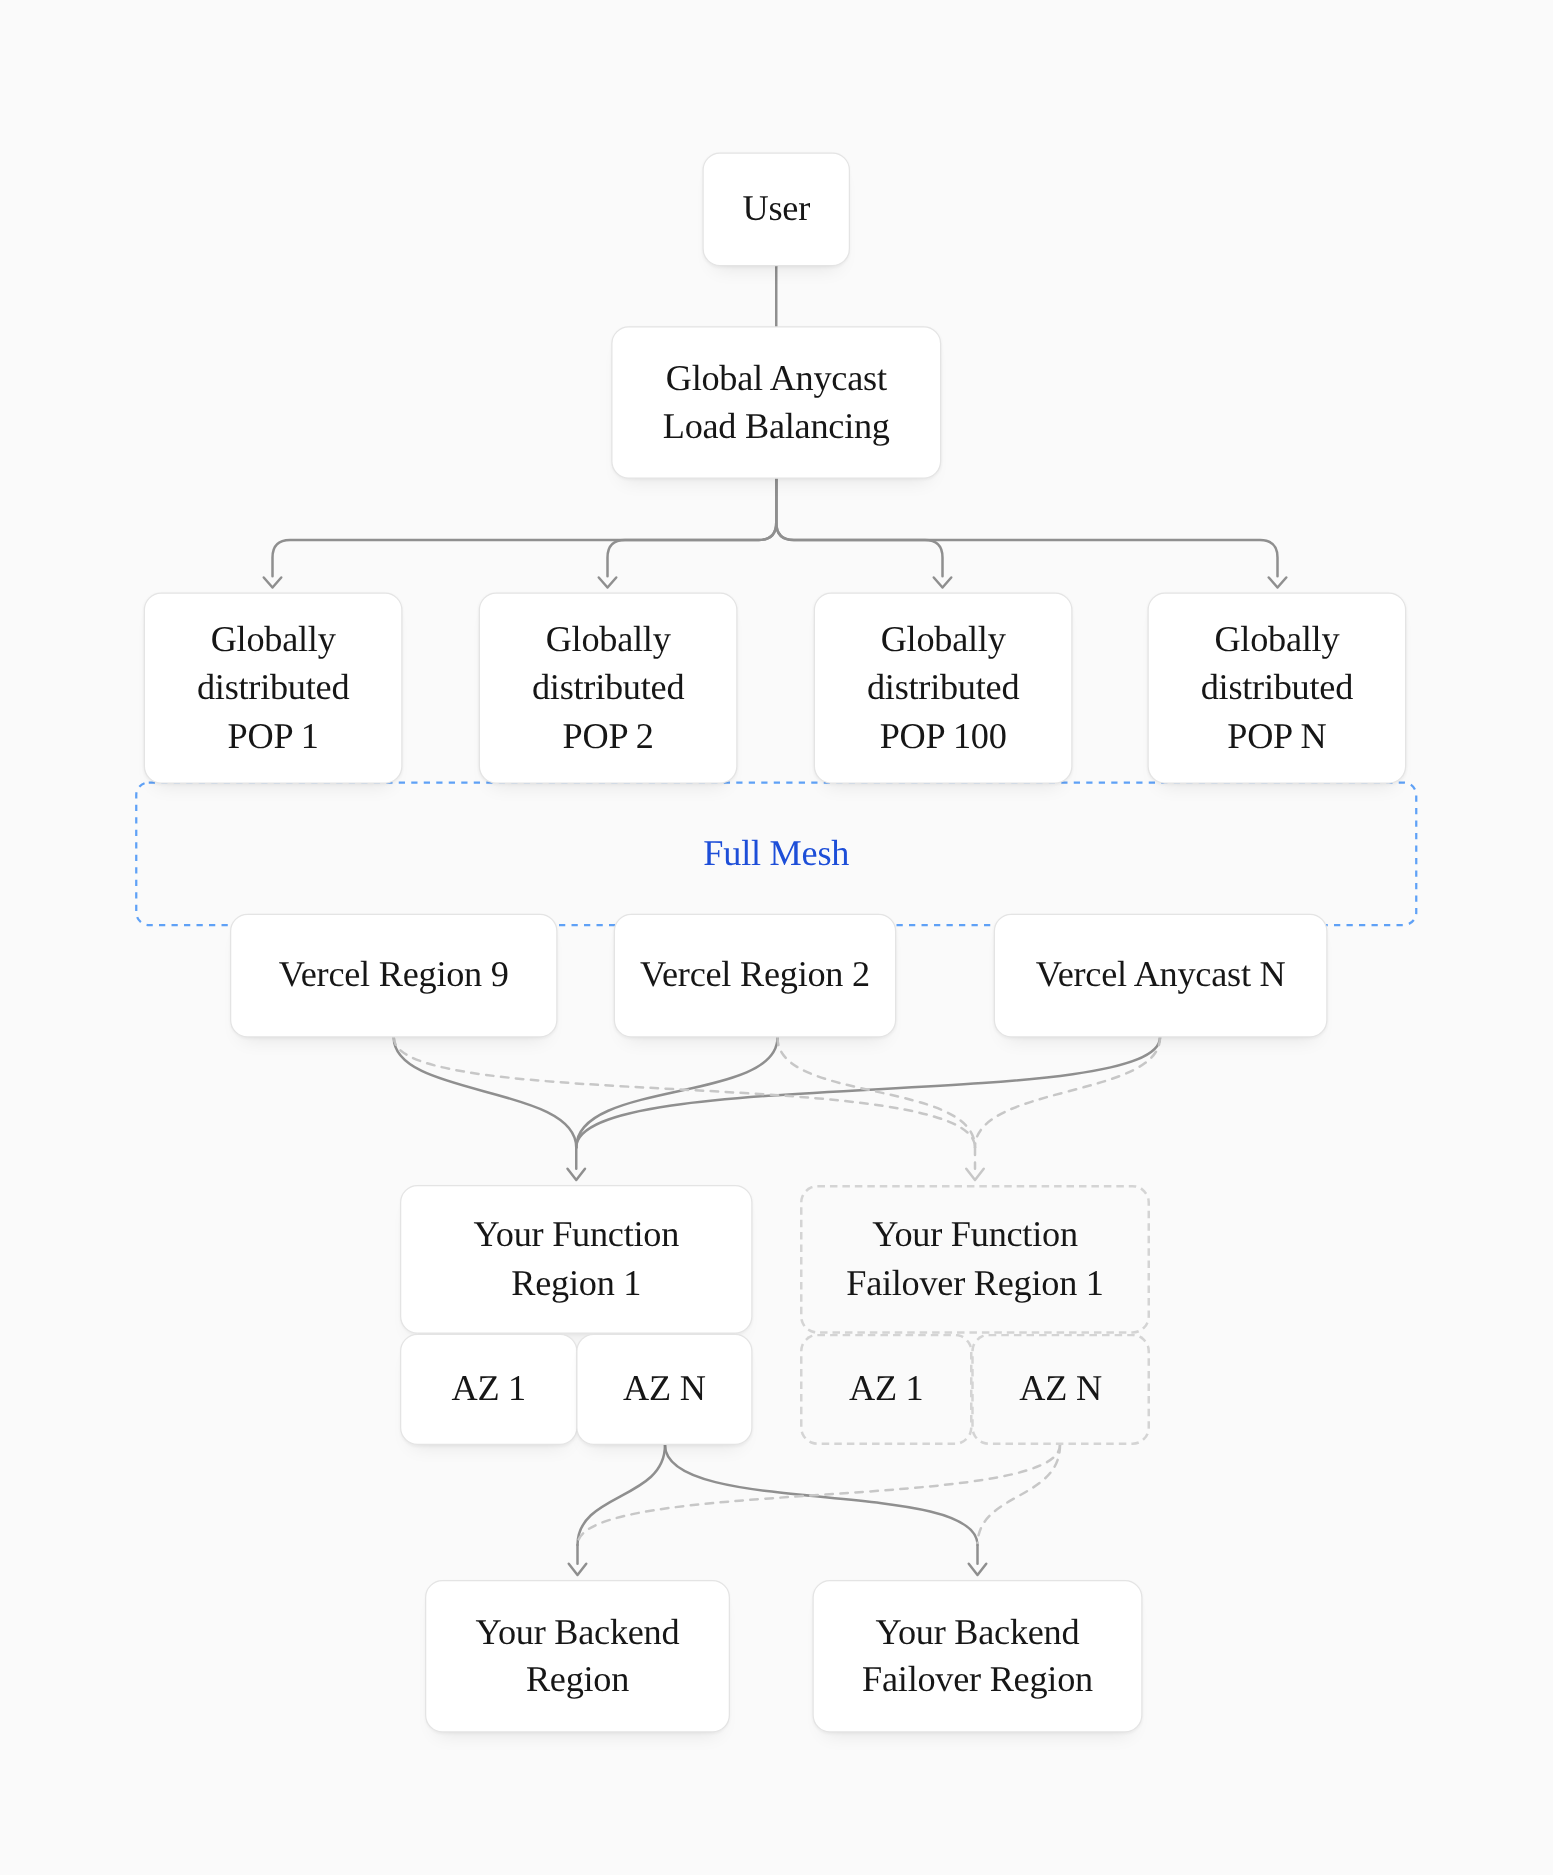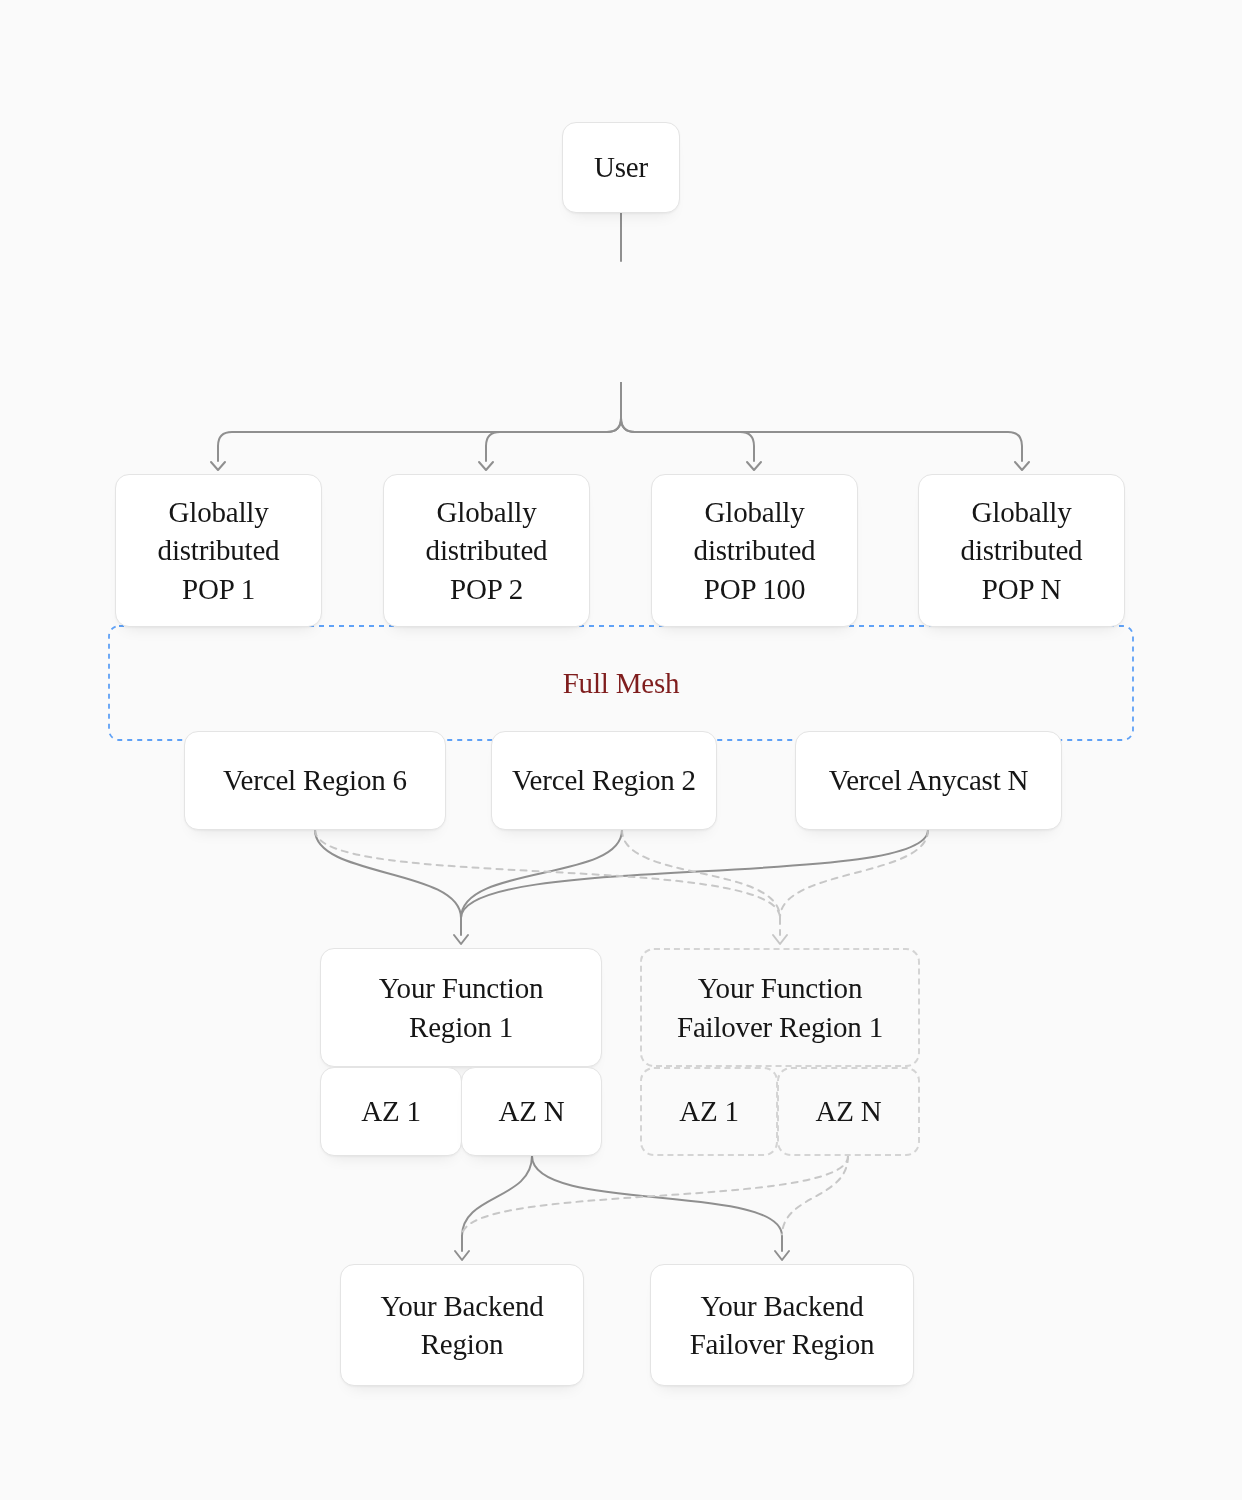--- a/index.html
+++ b/index.html
@@ -17,21 +17,21 @@
     font-size:29px;line-height:1.32;letter-spacing:-0.2px;white-space:pre-line;
     box-shadow:0 1px 2px rgba(0,0,0,0.04),0 10px 16px -10px rgba(0,0,0,0.10);
     padding:0 12px;
   }
   .node.dashed{
     background:transparent;border:2px dashed #d4d4d4;box-shadow:none;
   }
   .mesh-label{
     position:absolute;z-index:2;left:109px;top:622px;width:1024px;height:114px;
     display:flex;align-items:center;justify-content:center;
-    font-size:29px;letter-spacing:-0.2px;color:#7f1d1d;
+    font-size:29px;letter-spacing:-0.2px;color:#1d4ed8;
   }
   .solid-line{stroke:#8f8f8f;stroke-width:2;fill:none;stroke-linecap:round;}
   .dashed-line{stroke:#c7c7c7;stroke-width:2;fill:none;stroke-linecap:round;stroke-dasharray:6 6;}
   .arrow{stroke:#8f8f8f;stroke-width:2;fill:none;stroke-linecap:round;stroke-linejoin:round;}
   .arrow.light{stroke:#c7c7c7;}
   .mesh-rect{stroke:#5fa1f6;stroke-width:1.8;fill:none;stroke-dasharray:5 5;}
 </style>
 </head>
 <body>
 
@@ -70,37 +70,39 @@
     <path class="dashed-line" d="M848 1152 C848 1206 462 1178 462 1232"></path>
     <path class="dashed-line" d="M848 1152 C848 1196 782 1190 782 1232"></path>
     <path class="solid-line" d="M462 1232 L462 1247"></path>
     <path class="solid-line" d="M782 1232 L782 1247"></path>
     <polyline class="arrow" points="455,1247 462,1256 469,1247"></polyline>
     <polyline class="arrow" points="775,1247 782,1256 789,1247"></polyline>
   </svg>
 
   <div class="node" style="left:562px;top:118px;width:118px;height:91px;">User</div>
 
+  <div class="node" style="left:489px;top:257px;width:264px;height:122px;">Global Anycast
+Load Balancing</div>
 
   <div class="node" style="left:115px;top:470px;width:207px;height:153px;">Globally
 distributed
 POP 1</div>
   <div class="node" style="left:383px;top:470px;width:207px;height:153px;">Globally
 distributed
 POP 2</div>
   <div class="node" style="left:651px;top:470px;width:207px;height:153px;">Globally
 distributed
 POP 100</div>
   <div class="node" style="left:918px;top:470px;width:207px;height:153px;">Globally
 distributed
 POP N</div>
 
   <div class="mesh-label">Full Mesh</div>
 
-  <div class="node" style="left:184px;top:727px;width:262px;height:99px;">Vercel Region 6</div>
+  <div class="node" style="left:184px;top:727px;width:262px;height:99px;">Vercel Region 9</div>
   <div class="node" style="left:491px;top:727px;width:226px;height:99px;">Vercel Region 2</div>
   <div class="node" style="left:795px;top:727px;width:267px;height:99px;">Vercel Anycast N</div>
 
   <div class="node" style="left:320px;top:944px;width:282px;height:119px;">Your Function
 Region 1</div>
   <div class="node" style="left:320px;top:1063px;width:142px;height:89px;">AZ 1</div>
   <div class="node" style="left:461px;top:1063px;width:141px;height:89px;">AZ N</div>
 
   <div class="node dashed" style="left:640px;top:944px;width:280px;height:119px;">Your Function
 Failover Region 1</div>

